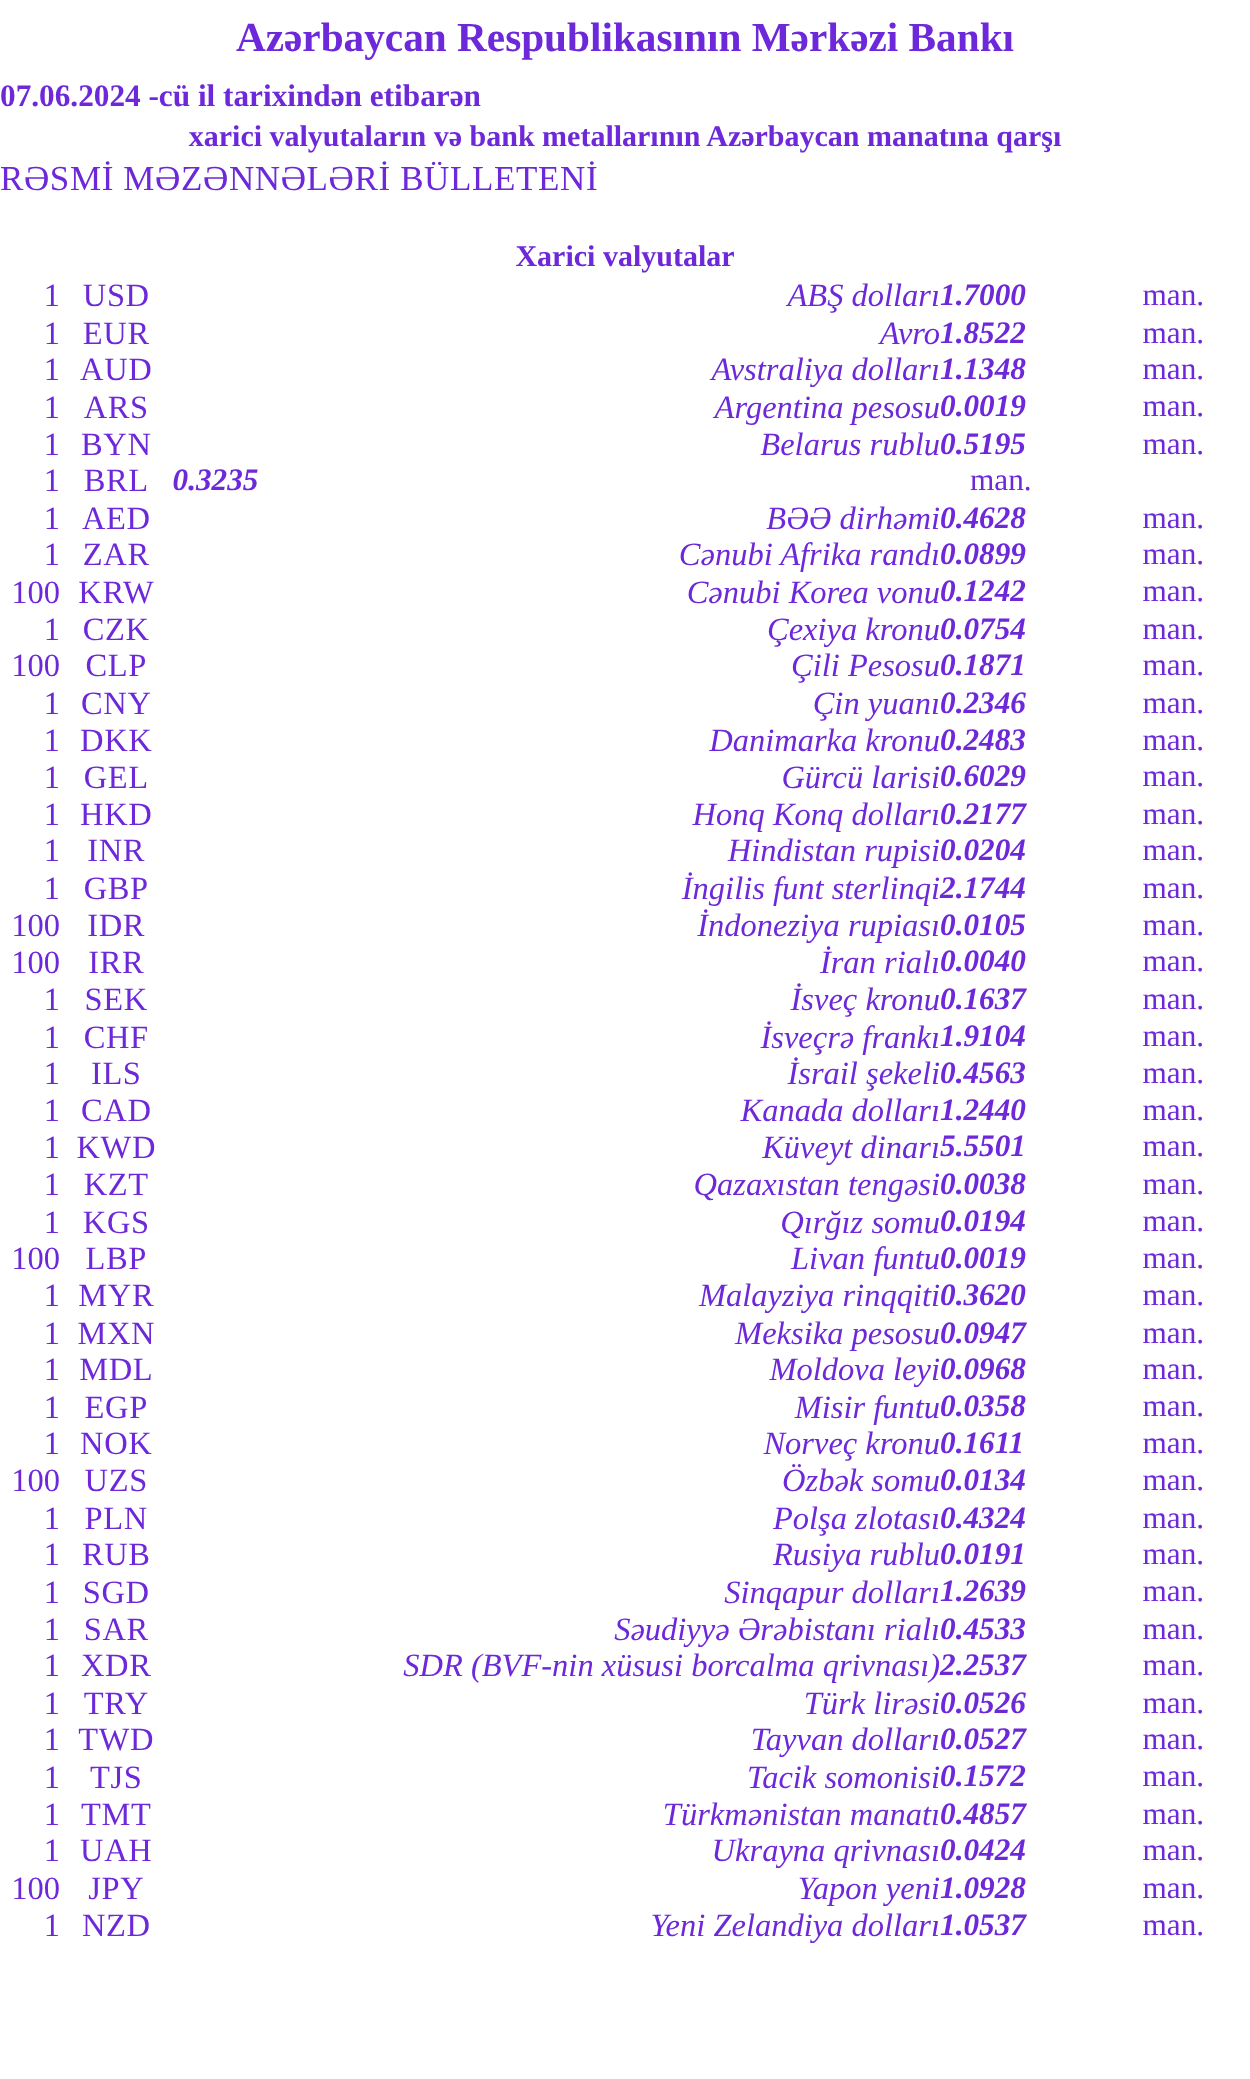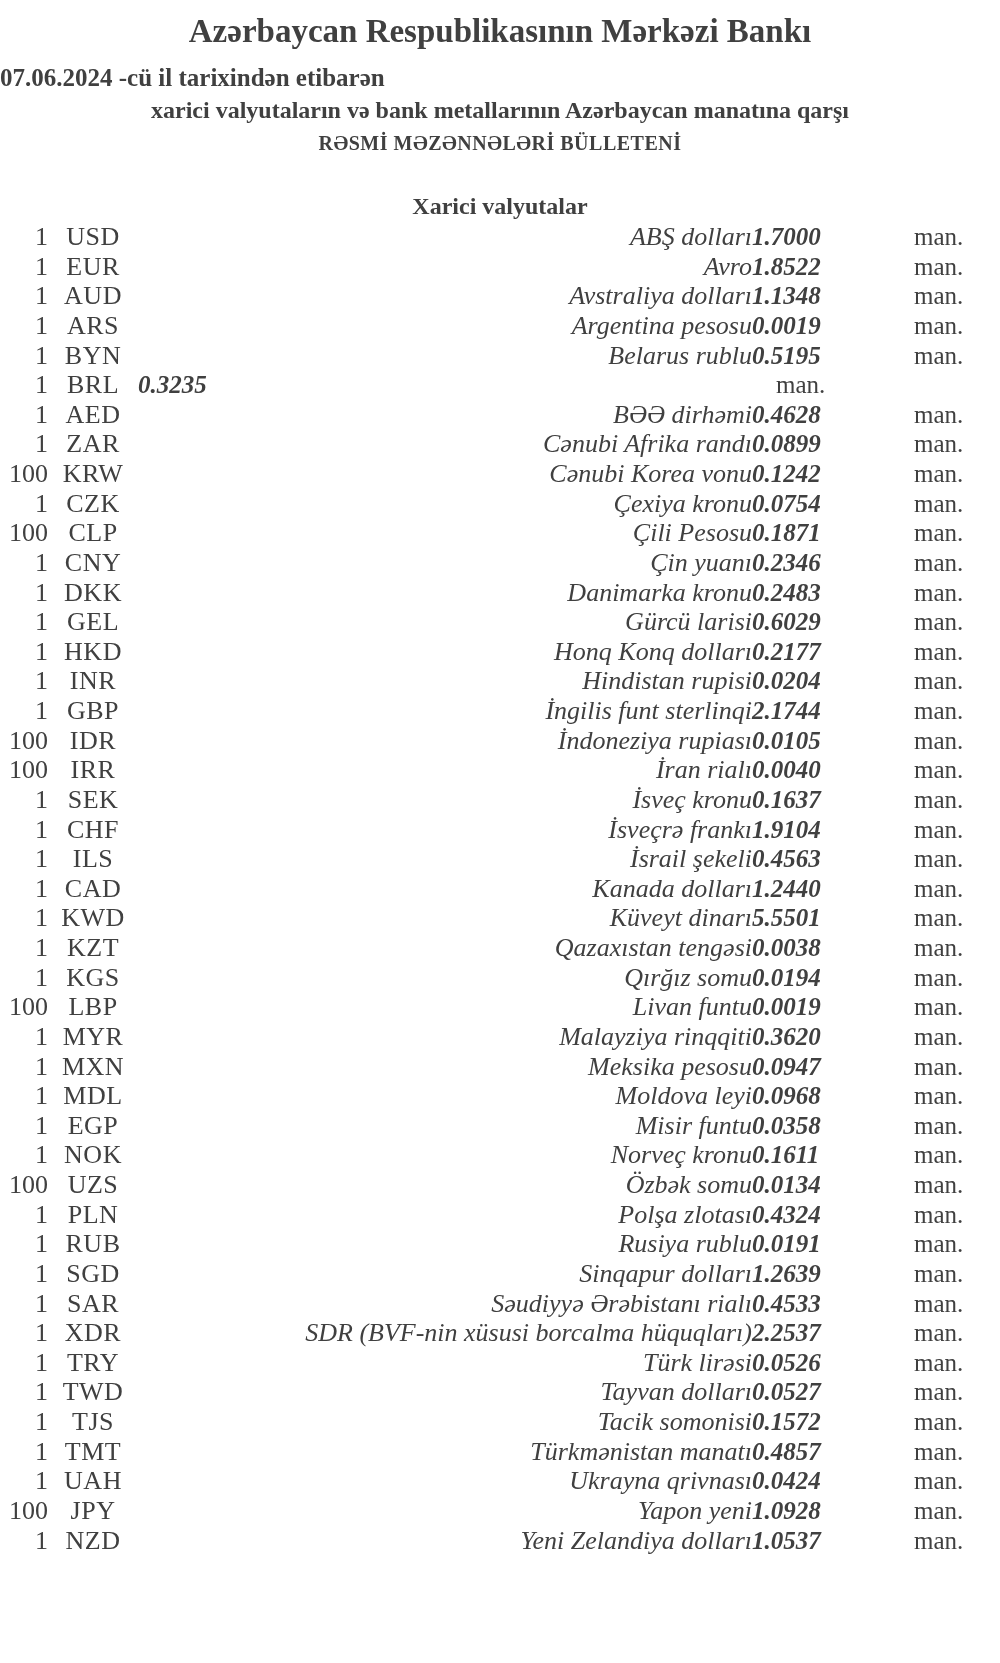--- a/index.html
+++ b/index.html
@@ -5,21 +5,21 @@
   html, body {
     margin: 0;
     padding: 0;
     background: #ffffff;
   }
   .page {
     position: relative;
     width: 1000px;
     height: 1663px;
     background: #ffffff;
-    color: #404040;
+    color: #6d28d9;
     font-family: "Liberation Serif", "DejaVu Serif", serif;
     overflow: hidden;
   }
   .title {
     text-align: center;
     font-weight: bold;
     font-size: 33px;
     line-height: 36px;
     padding-top: 13px;
   }
@@ -31,23 +31,22 @@
     margin-top: 15px;
   }
   .subtitle {
     text-align: center;
     font-weight: bold;
     font-size: 24px;
     line-height: 31px;
     margin-top: 3px;
   }
   .bulletin-title {
-    text-align: center;
-    font-weight: bold;
-    font-size: 20px;
+    font-weight: normal;
+    font-size: 28px;
     line-height: 31px;
     margin-top: 2px;
     letter-spacing: 0.5px;
   }
   .section-title {
     text-align: center;
     font-weight: bold;
     font-size: 24px;
     line-height: 28px;
     margin-top: 33px;
@@ -388,21 +387,21 @@
     <span class="qty">1</span>
     <span class="code">SAR</span>
     <span class="name">Səudiyyə Ərəbistanı rialı</span>
     <span class="rate">0.4533</span>
     <span class="unit">man.</span>
   </div>
 
   <div class="row">
     <span class="qty">1</span>
     <span class="code">XDR</span>
-    <span class="name">SDR (BVF-nin xüsusi borcalma hüquqları)</span>
+    <span class="name">SDR (BVF-nin xüsusi borcalma qrivnası)</span>
     <span class="rate">2.2537</span>
     <span class="unit">man.</span>
   </div>
 
   <div class="row">
     <span class="qty">1</span>
     <span class="code">TRY</span>
     <span class="name">Türk lirəsi</span>
     <span class="rate">0.0526</span>
     <span class="unit">man.</span>

